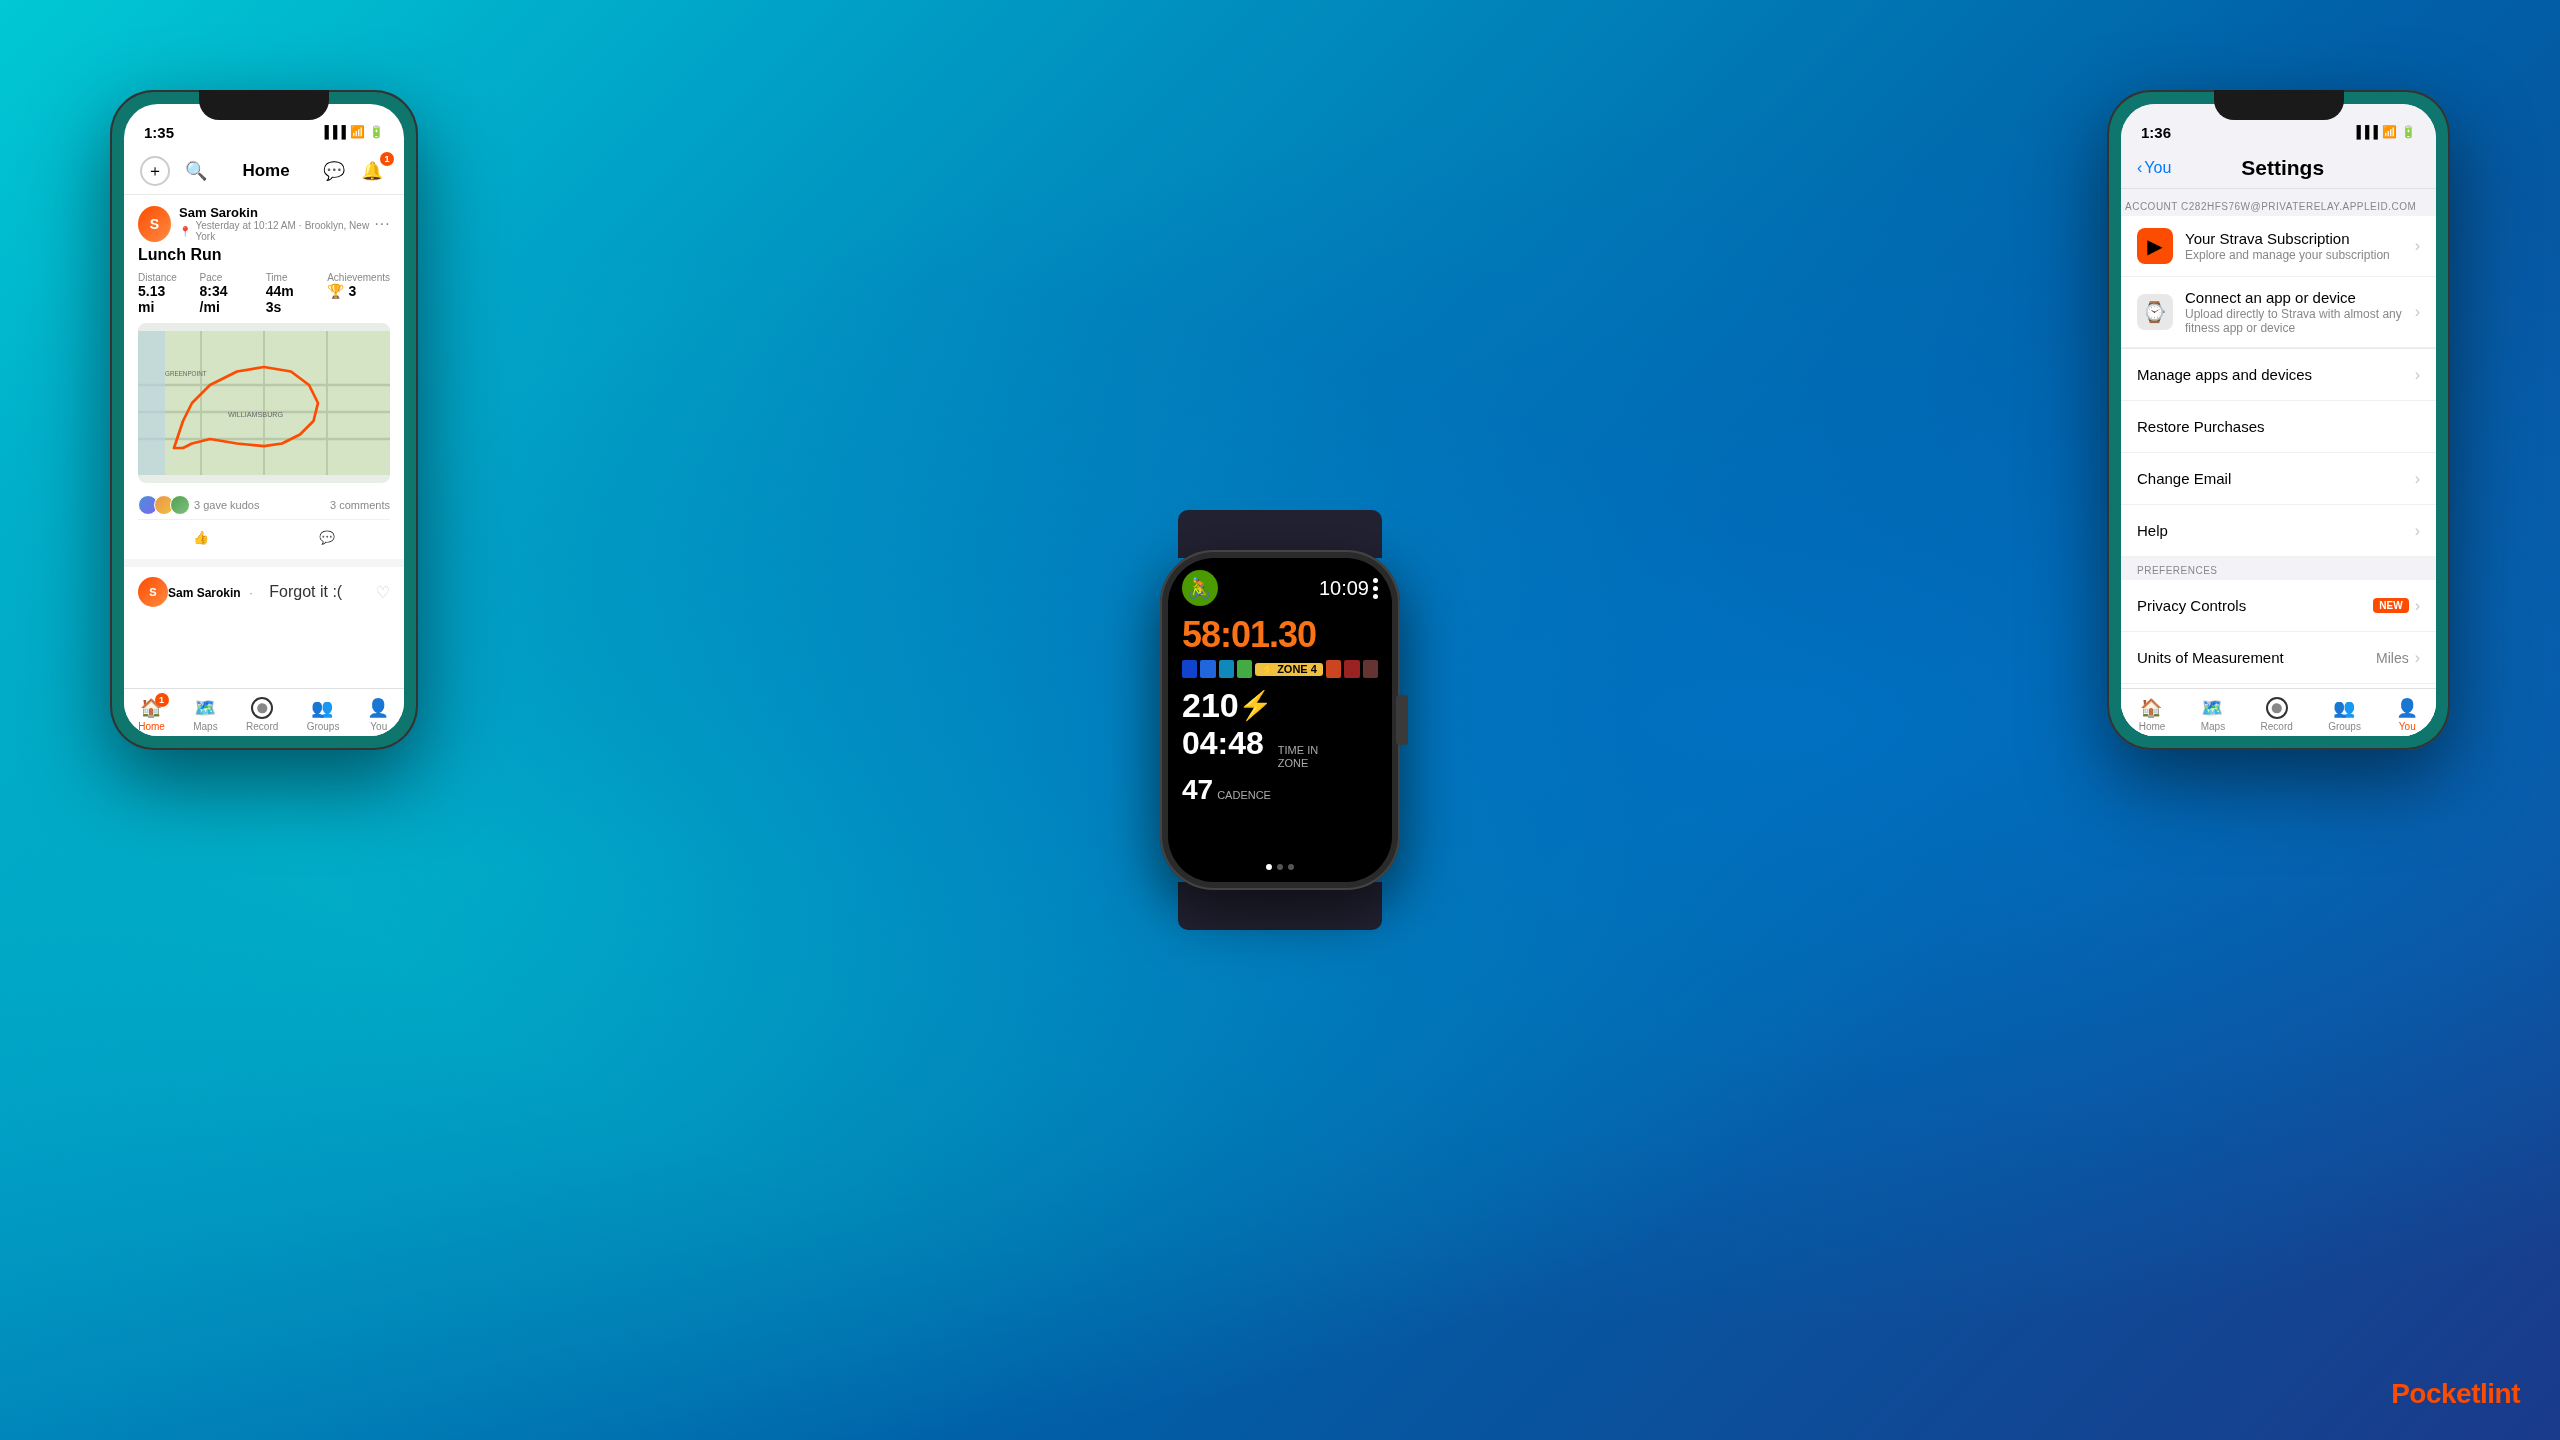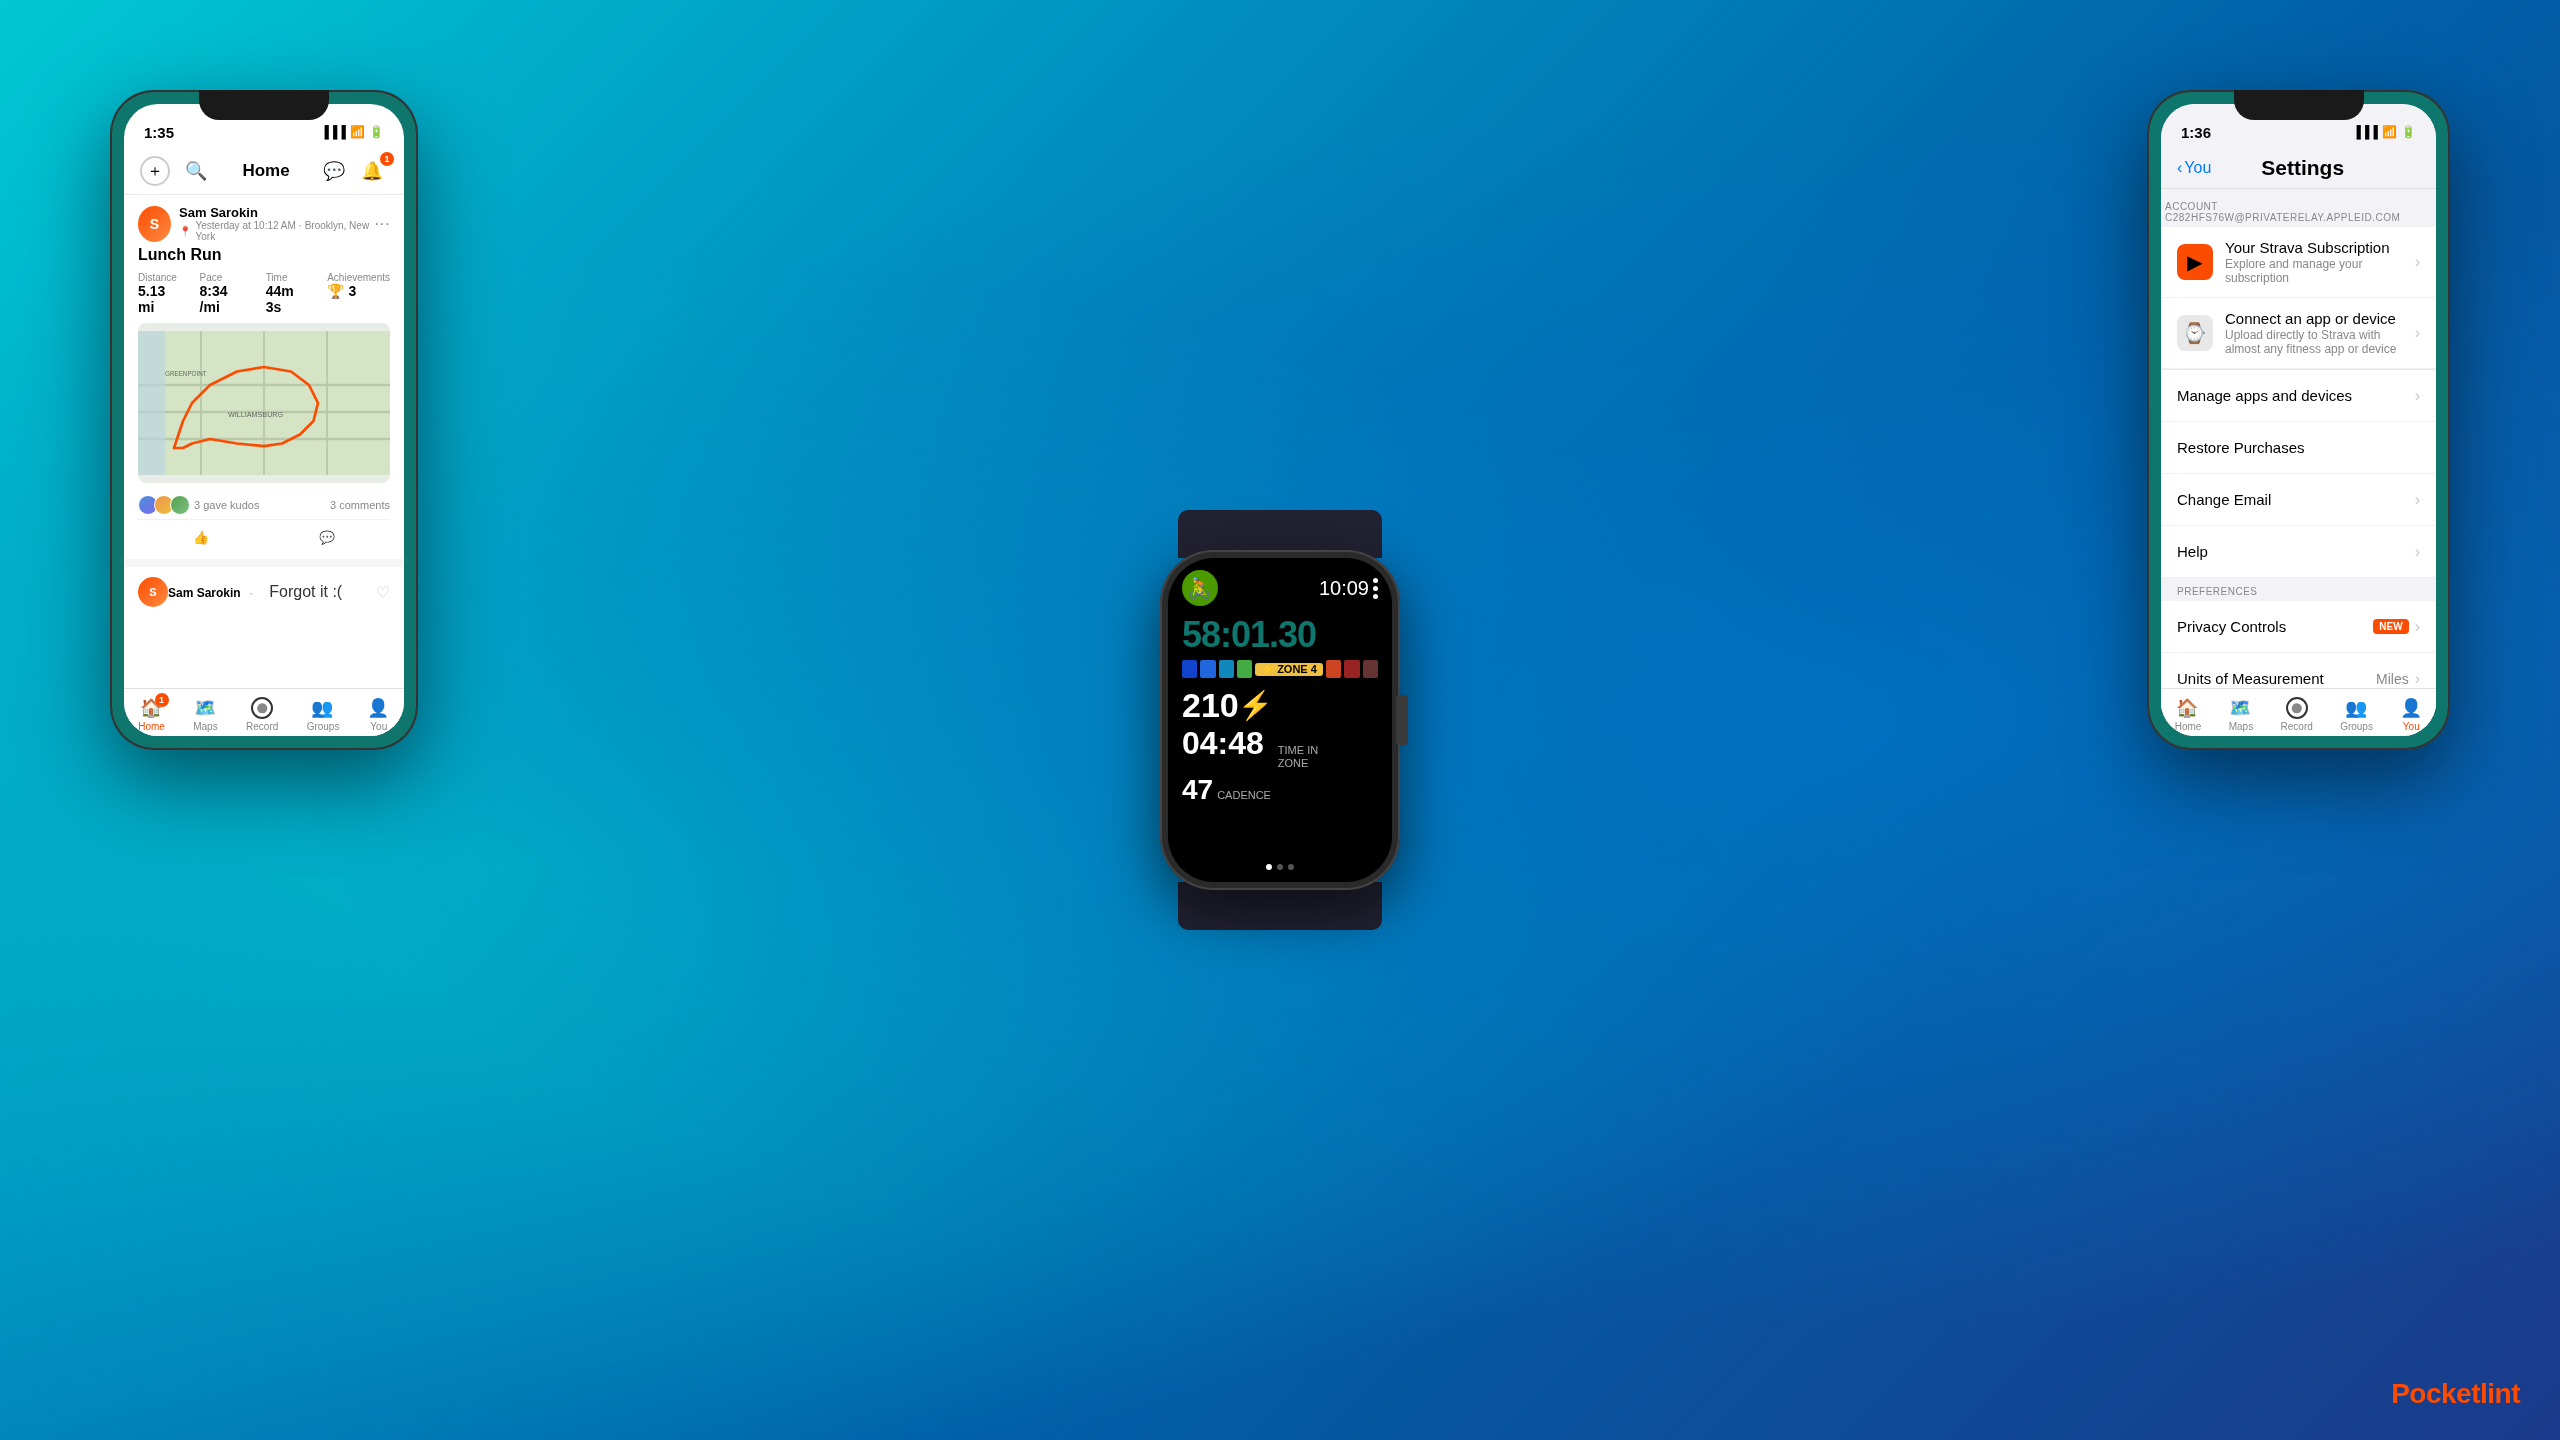--- a/index.html
+++ b/index.html
@@ -346,21 +346,21 @@
     .watch-dot {
       width: 5px;
       height: 5px;
       background: #fff;
       border-radius: 50%;
     }
 
     .watch-elapsed {
       font-size: 36px;
       font-weight: 700;
-      color: #0f766e;
+      color: #f97316;
       letter-spacing: -1px;
       margin-bottom: 4px;
     }
 
     .zone-bar {
       display: flex;
       align-items: center;
       gap: 3px;
       margin-bottom: 8px;
     }
@@ -438,21 +438,21 @@
       width: 12px;
       height: 50px;
       background: #3a3a3a;
       border-radius: 4px;
     }
 
     
     .phone-right {
       right: 110px;
       top: 90px;
-      width: 303px;
+      width: 343px;
       height: 660px;
     }
 
     .phone-right .phone-screen {
       top: 14px; left: 14px; right: 14px; bottom: 14px;
       border-radius: 34px;
       background: #f2f2f7;
     }
 
     

